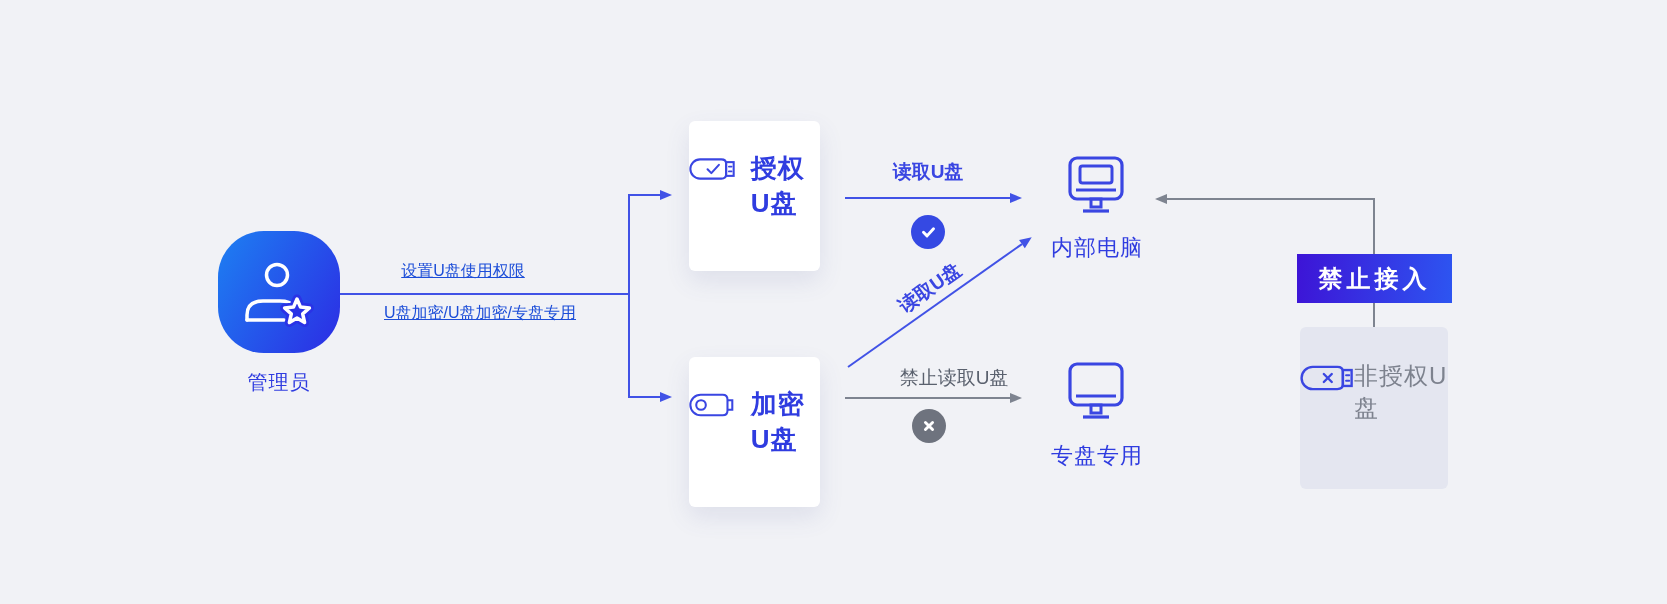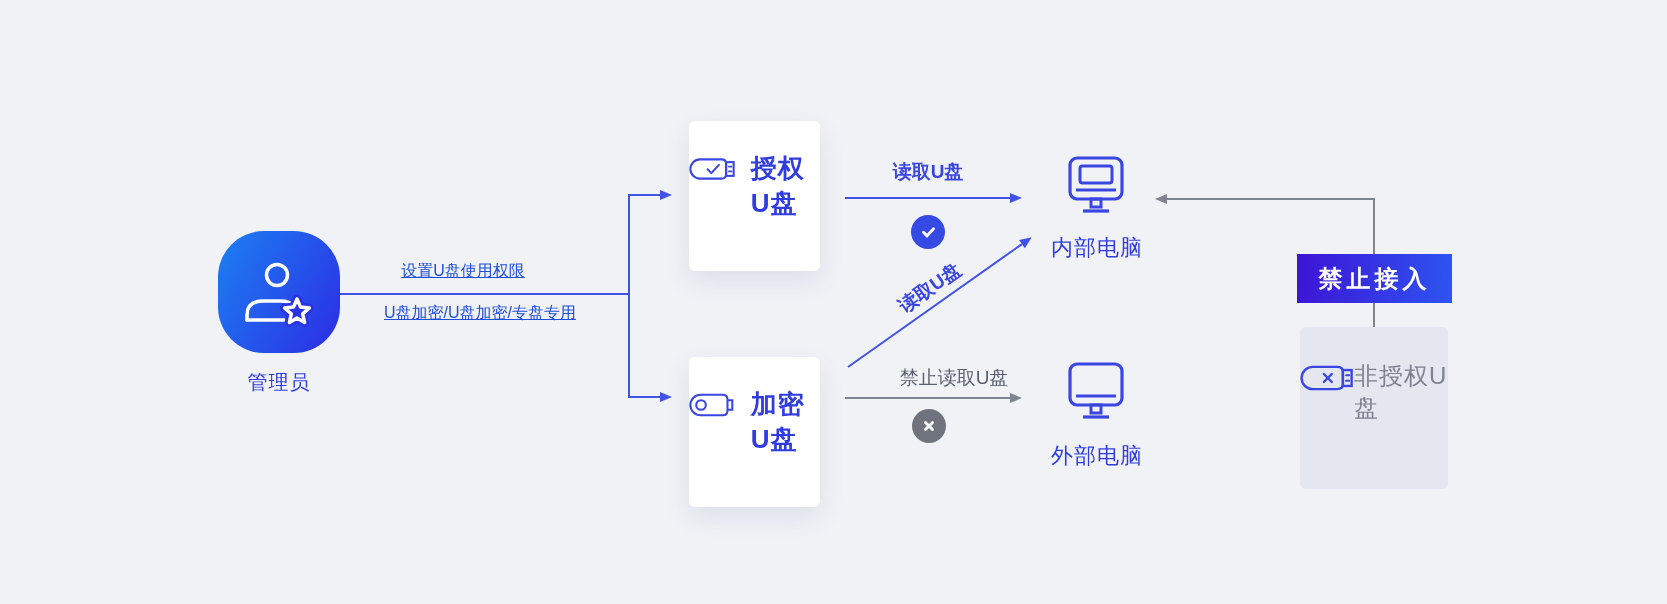--- a/index.html
+++ b/index.html
@@ -147,21 +147,21 @@
     <path d="M15,55 H41" stroke="#3a46e2" stroke-width="3.2"></path>
   </svg>
   <div class="lbl blue-t" style="left:1017px;top:233px;width:160px;font-size:22px;letter-spacing:1px;">内部电脑</div>
 
   <svg class="abs" style="left:1068px;top:362px;" width="56" height="58" viewBox="0 0 56 58">
     <rect x="2" y="2" width="52" height="41" rx="7" fill="none" stroke="#3a46e2" stroke-width="3.2"></rect>
     <path d="M8,34 H48" stroke="#3a46e2" stroke-width="3"></path>
     <rect x="23" y="43" width="10" height="8" fill="none" stroke="#3a46e2" stroke-width="3"></rect>
     <path d="M15,55 H41" stroke="#3a46e2" stroke-width="3.2"></path>
   </svg>
-  <div class="lbl blue-t" style="left:1017px;top:441px;width:160px;font-size:22px;letter-spacing:1px;">外部电脑</div>
+  <div class="lbl blue-t" style="left:1017px;top:441px;width:160px;font-size:22px;letter-spacing:1px;">专盘专用</div>
 
   <div class="line h gray aw" style="left:1167px;top:198px;width:208px;"></div>
   <div class="line v gray" style="left:1373px;top:199px;height:128px;"></div>
   <div class="ban-banner">禁止接入</div>
 
   <div class="card muted">
     <svg width="68" height="36" viewBox="0 0 68 36">
       <path d="M16,4 H47 Q54,4 54,10 V26 Q54,32 47,32 H16 A14,14 0 0 1 16,4 Z" fill="none" stroke="#3a46e2" stroke-width="3"></path>
       <path d="M30,13 L40,23 M40,13 L30,23" fill="none" stroke="#3a46e2" stroke-width="3" stroke-linecap="round"></path>
       <rect x="54" y="8" width="11" height="20" fill="none" stroke="#3a46e2" stroke-width="3"></rect>

